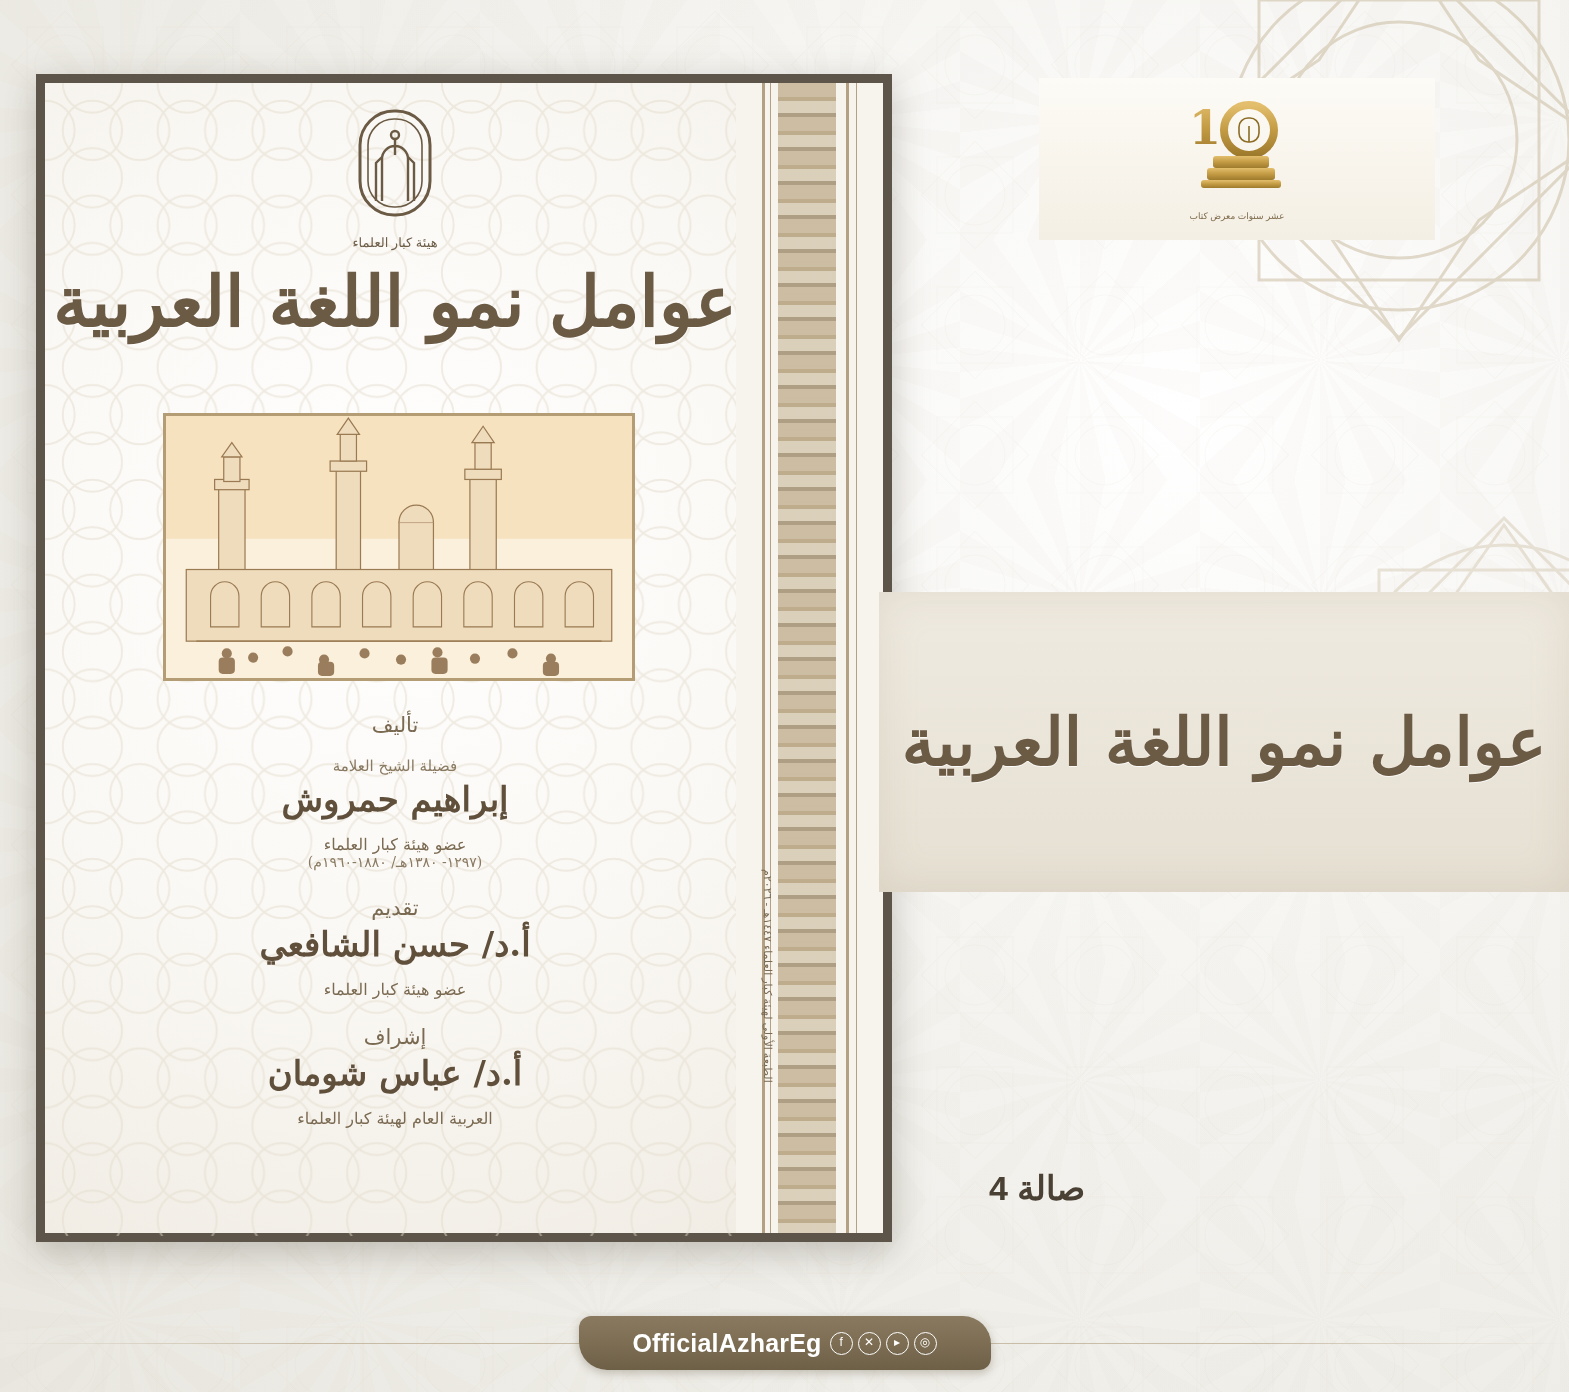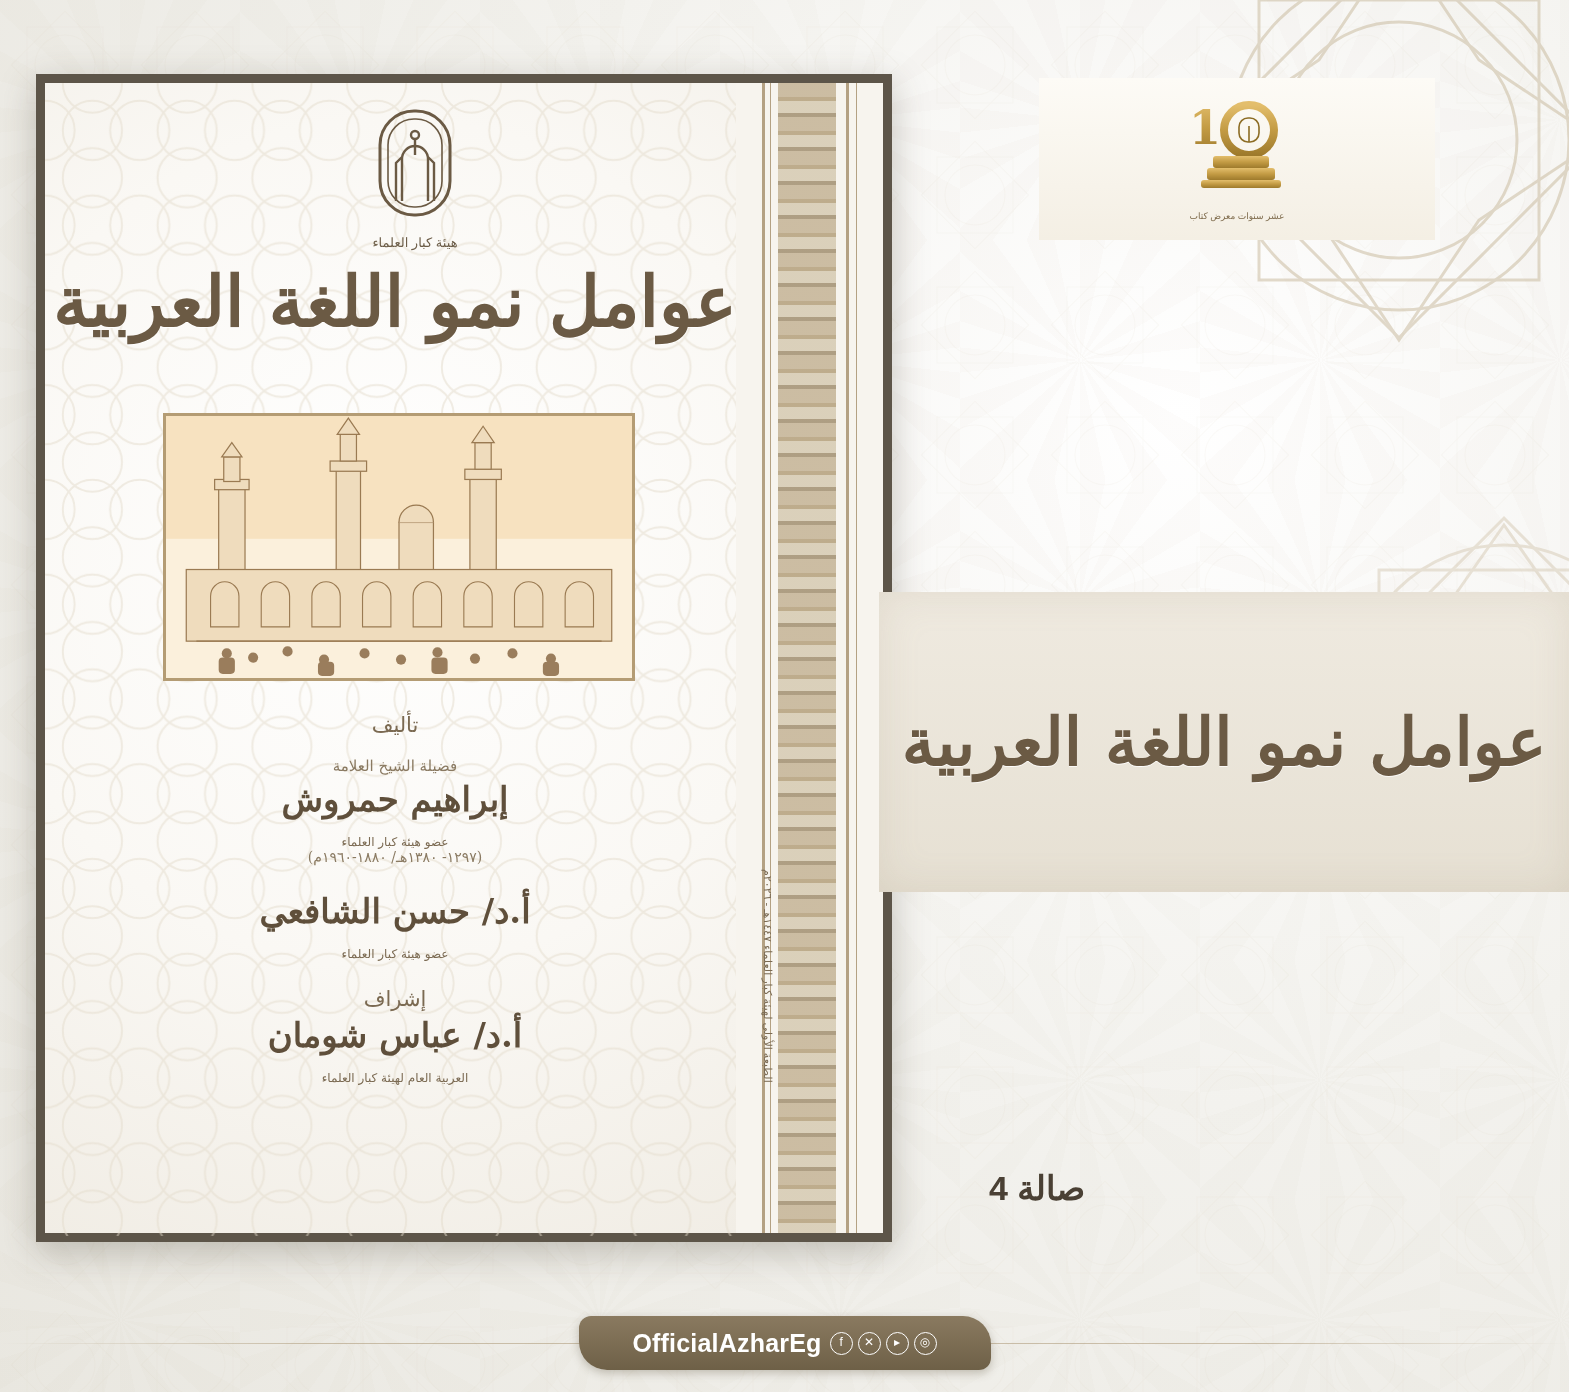--- a/index.html
+++ b/index.html
@@ -140,21 +140,20 @@
     writing-mode: vertical-rl;
   }
 
   
   .hay-logo {
     position: absolute;
     top: 22px;
     left: 0;
     width: 700px;
     text-align: center;
-    padding-left: 20px;
   }
   .hay-logo svg { display: inline-block; }
   .hay-logo-caption {
     margin-top: 2px;
     font-size: 13px;
     color: #6c5d48;
     letter-spacing: .5px;
   }
 
   .cover-title {
@@ -190,21 +189,21 @@
     width: 700px;
     text-align: center;
     direction: rtl;
     color: #6b5a44;
     font-family: "DejaVu Serif", serif;
   }
   .credit-block { margin-bottom: 26px; }
   .credit-label { font-size: 21px; color: #7b6a52; }
   .credit-sub   { font-size: 15px; color: #8a7a62; margin-top: 20px; }
   .credit-name  { font-size: 34px; font-weight: bold; color: #5f4f3b; margin: 4px 0 2px; }
-  .credit-role  { font-size: 12px; color: #7b6a52; margin-top: 16px; }
+  .credit-role  { font-size: 16px; color: #7b6a52; margin-top: 16px; }
   .credit-dates { font-size: 14px; color: #8a7a62; letter-spacing: 1px; }
 
   
   .right-col {
     position: absolute;
     right: 0;
     top: 0;
     width: 700px;
     height: 100%;
   }
@@ -469,20 +468,21 @@
       <div class="credits">
         <div class="credit-block">
           <div class="credit-label">تأليف</div>
           <div class="credit-sub">فضيلة الشيخ العلامة</div>
           <div class="credit-name">إبراهيم حمروش</div>
           <div class="credit-role">عضو هيئة كبار العلماء</div>
           <div class="credit-dates">(١٢٩٧- ١٣٨٠هـ/ ١٨٨٠-١٩٦٠م)</div>
         </div>
 
         <div class="credit-block">
+          <div class="credit-label">تقديم</div>
           <div class="credit-name">أ.د/ حسن الشافعي</div>
           <div class="credit-role">عضو هيئة كبار العلماء</div>
         </div>
 
         <div class="credit-block">
           <div class="credit-label">إشراف</div>
           <div class="credit-name">أ.د/ عباس شومان</div>
           <div class="credit-role">العربية العام لهيئة كبار العلماء</div>
         </div>
       </div>

